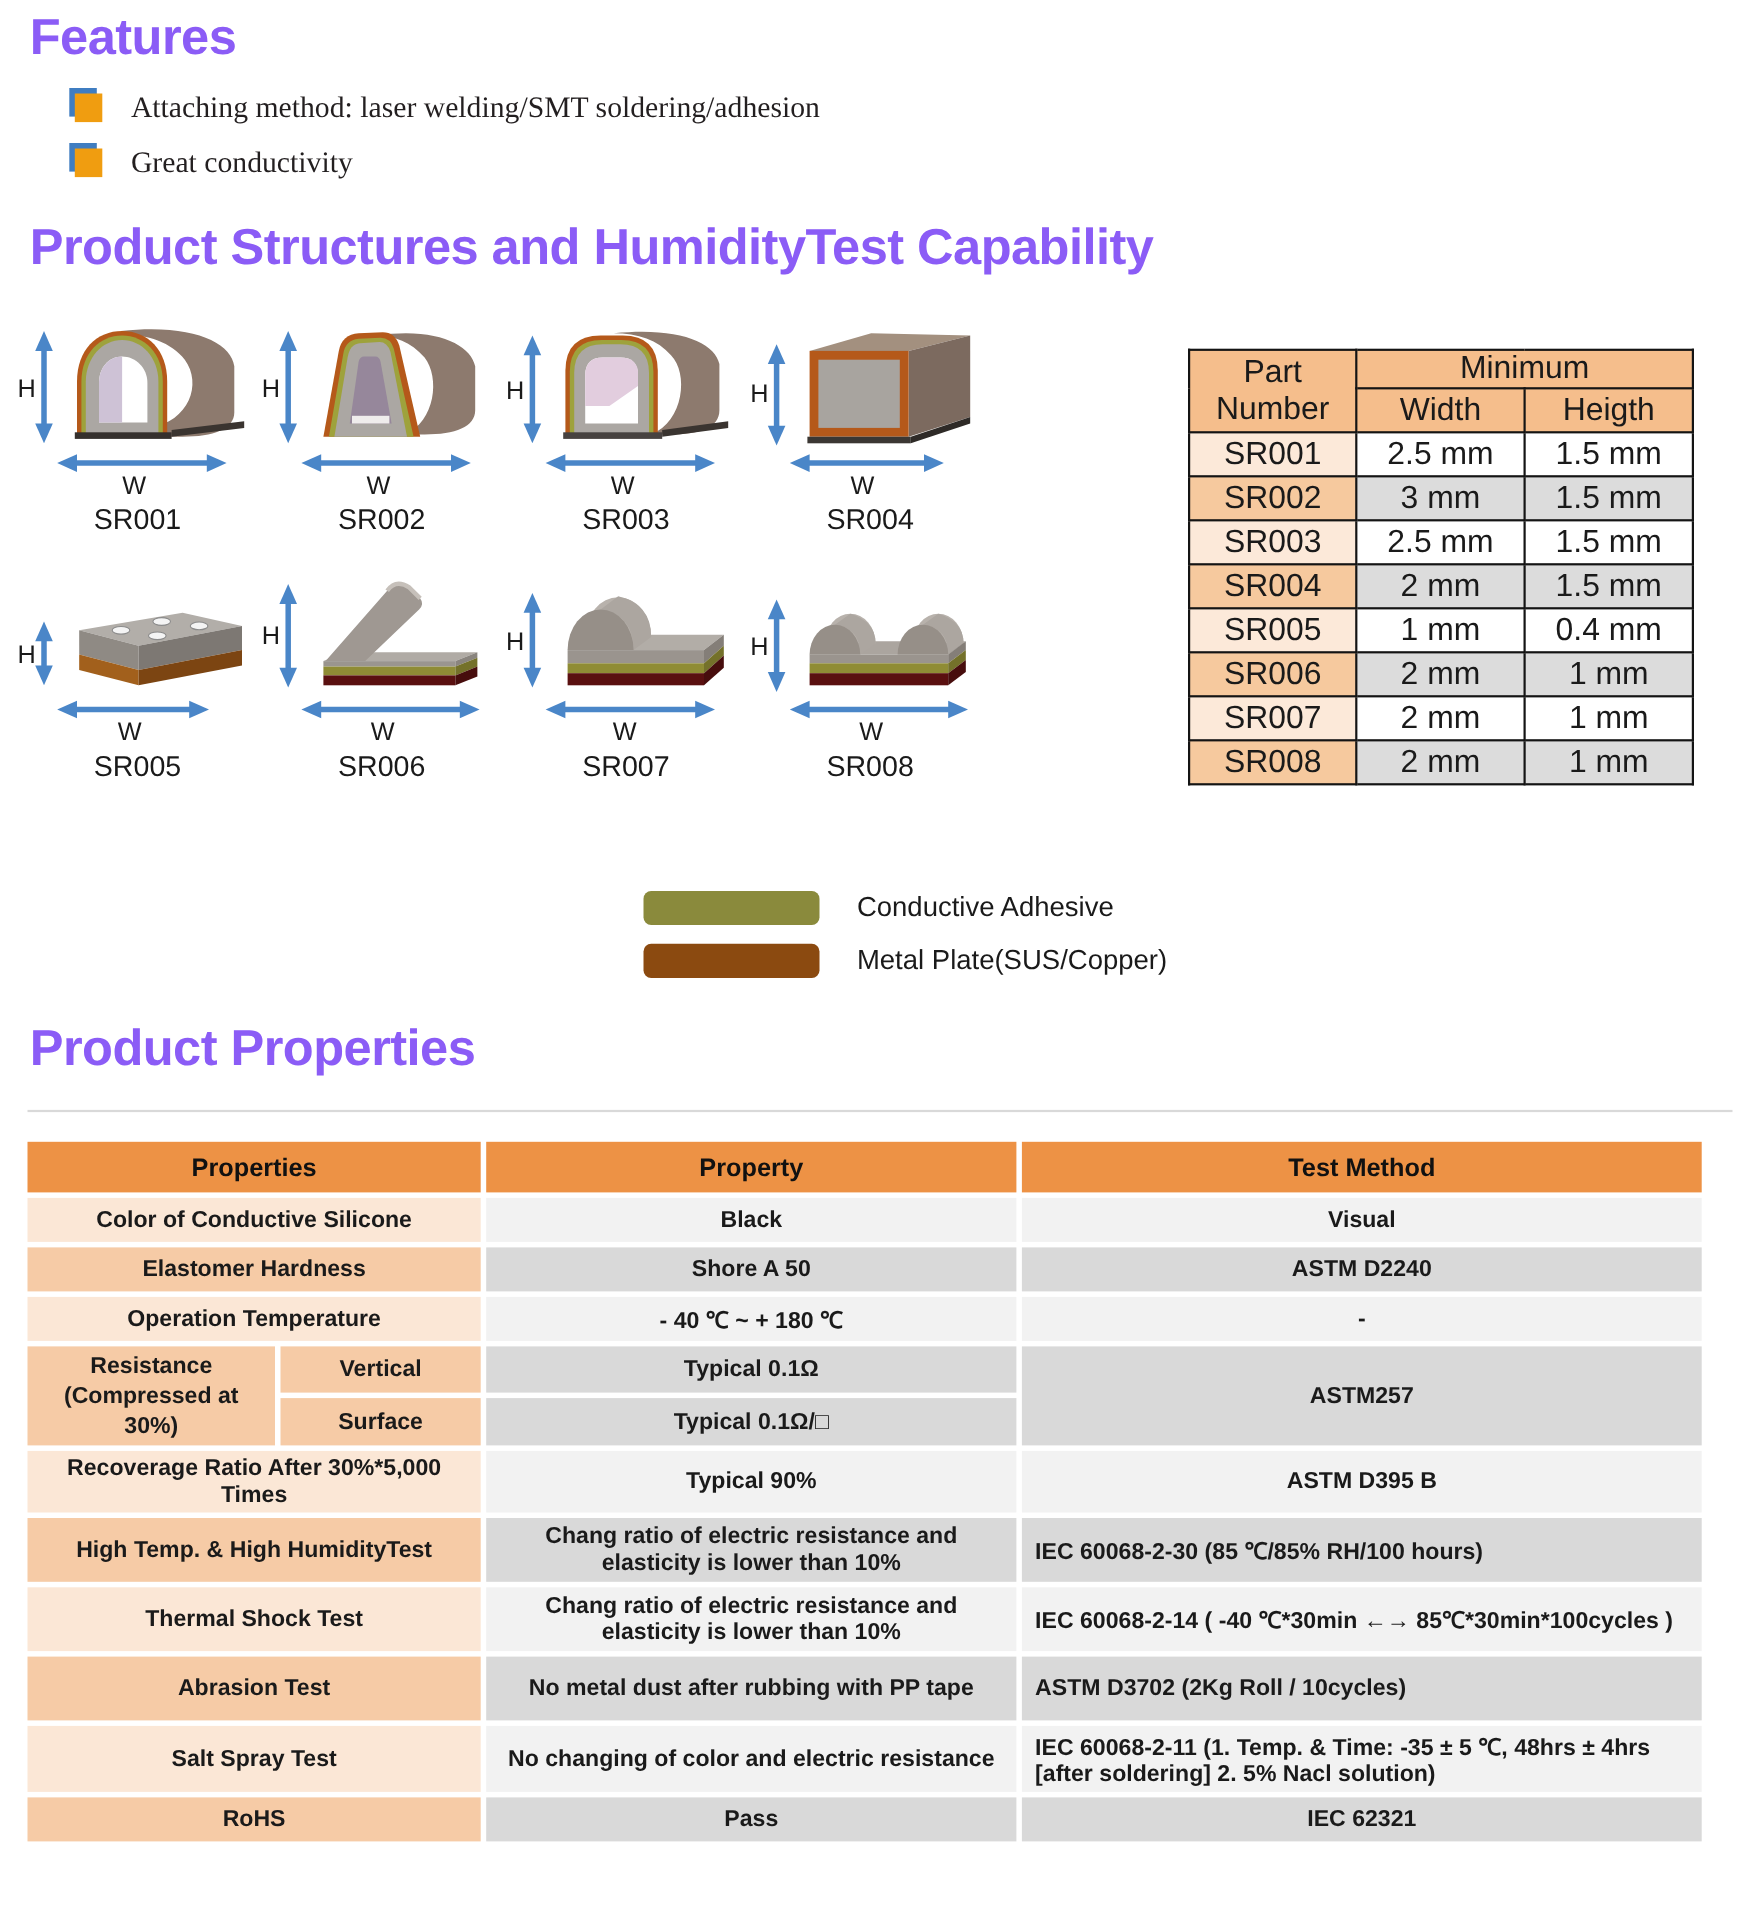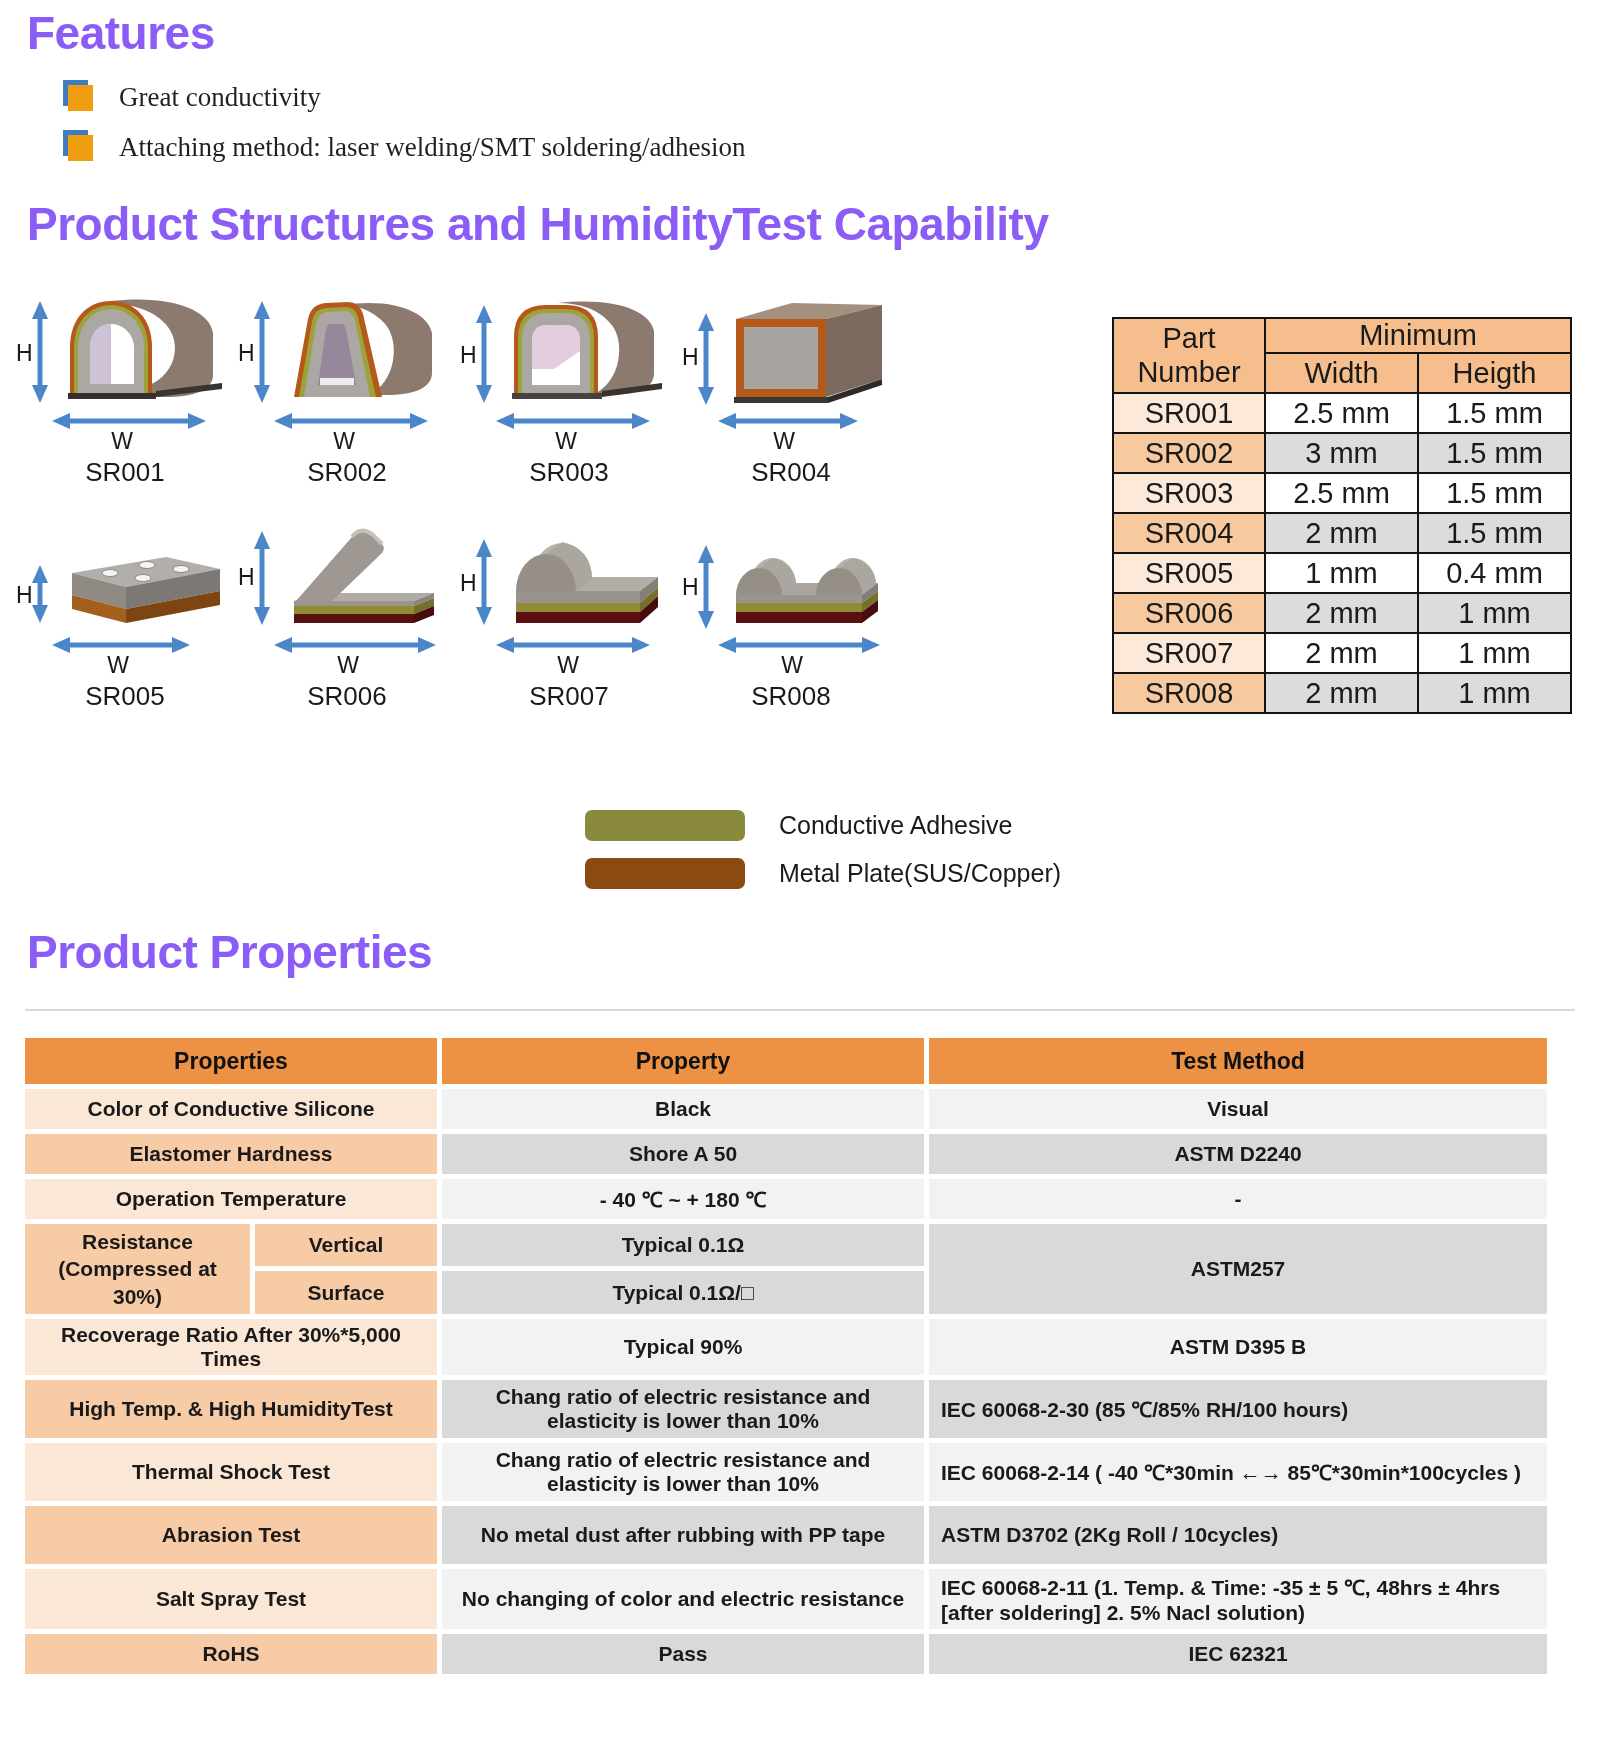--- a/index.html
+++ b/index.html
@@ -24,21 +24,21 @@
   .structs { position: relative; height: 505px; margin-top: 8px; }
   .figrow { position: absolute; display: flex; }
   .figrow.r1 { left: 14px; top: 26px; }
   .figrow.r2 { left: 14px; top: 250px; }
   .fig { width: 222px; text-align: center; }
   .fig svg { display: block; }
   .fig .plabel { font-size: 26px; color: #1a1a1a; margin-top: 2px; }
   svg text.dim { font: 23px "Liberation Sans", sans-serif; fill: #1a1a1a; }
 
   
-  .mintable { position: absolute; left: 1112px; top: 58px;
+  .mintable { position: absolute; left: 1080px; top: 58px;
               border-collapse: collapse; font-size: 29px; text-align: center; }
   .mintable th, .mintable td { border: 2px solid #141414; font-weight: 400; }
   .mintable th { background: #F5BE8C; }
   .mintable td { height: 40px; }
   .mintable .cpart { width: 152px; }
   .mintable .cw { width: 153px; }
   .mintable .ch { width: 153px; }
   .mintable tr.odd td.part { background: #FCE9D9; }
   .mintable tr.even td.part { background: #F6C99E; }
   .mintable tr.odd td.mm { background: #FFFFFF; }
@@ -73,25 +73,25 @@
   .props td .l2 { display: block; line-height: 1.3; }
 </style>
 </head>
 <body>
 
 <h1 class="sec" id="features-title">Features</h1>
 
 <div class="feat-list">
   <div class="feat-item">
     <span class="feat-bullet"></span>
-    <span class="feat-text">Great conductivity</span>
+    <span class="feat-text">Attaching method: laser welding/SMT soldering/adhesion</span>
   </div>
   <div class="feat-item">
     <span class="feat-bullet"></span>
-    <span class="feat-text">Attaching method: laser welding/SMT soldering/adhesion</span>
+    <span class="feat-text">Great conductivity</span>
   </div>
 </div>
 
 <h1 class="sec" id="structures-title">Product Structures and HumidityTest Capability</h1>
 
 <div class="structs">
 
   <div class="figrow r1">
 
     <div class="fig">

